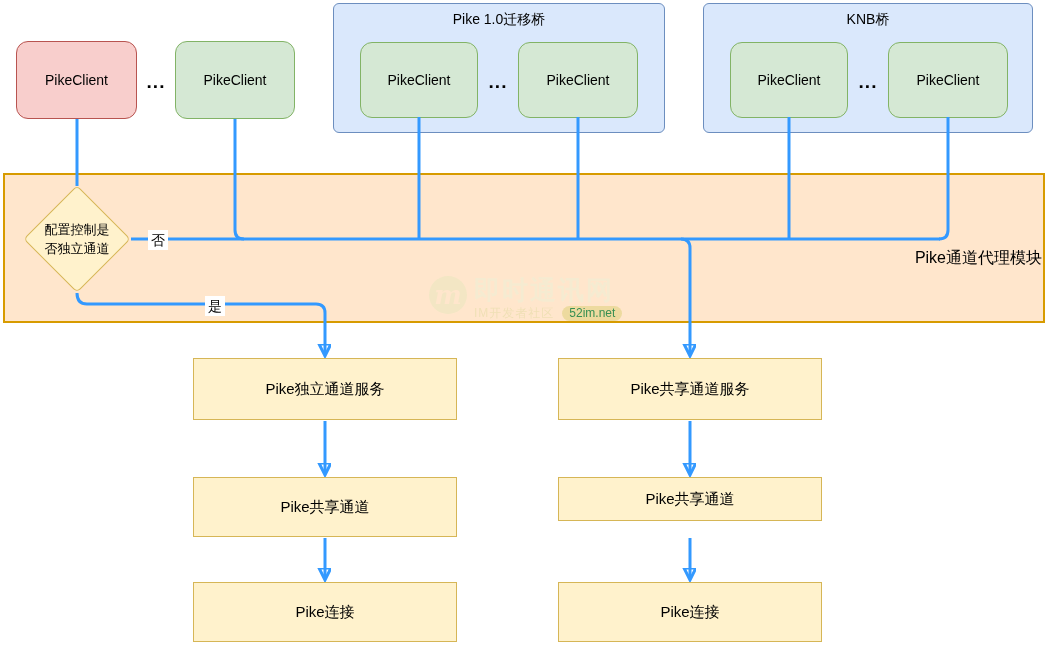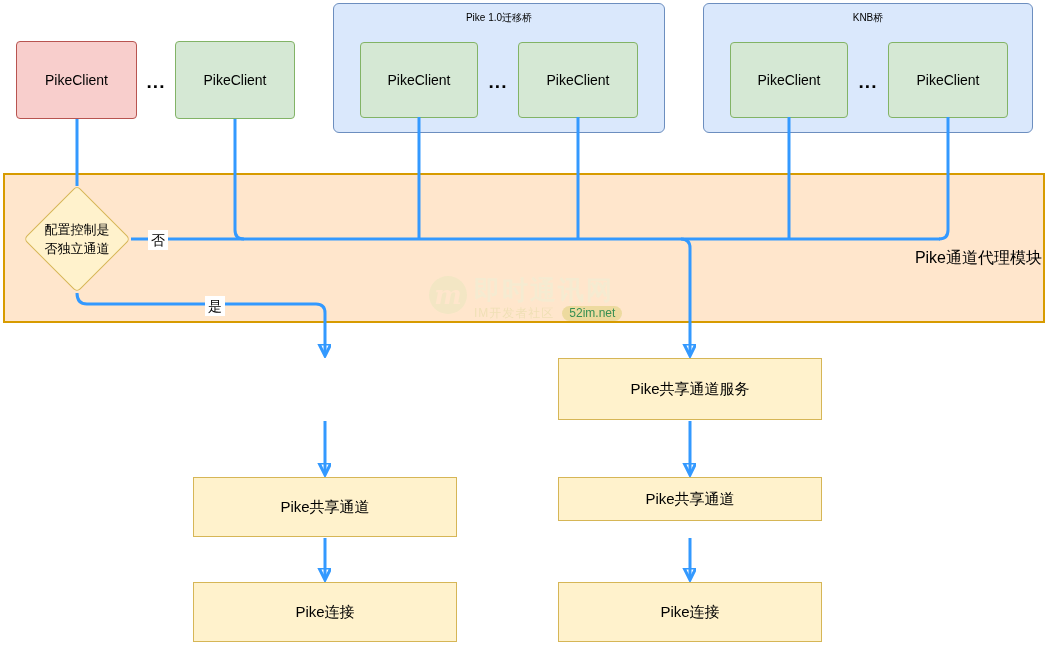--- a/index.html
+++ b/index.html
@@ -1,27 +1,27 @@
 <!DOCTYPE html>
 <html><head>
 <meta charset="utf-8">
 <style>
   html,body{margin:0;padding:0;background:#ffffff;}
   body{font-family:"Liberation Sans","DejaVu Sans",sans-serif;color:#000;}
   .canvas{position:relative;width:1048px;height:645px;background:#fff;overflow:hidden;}
 
   
-  .client{position:absolute;border-radius:4px;display:flex;align-items:center;justify-content:center;
+  .client{position:absolute;border-radius:12px;display:flex;align-items:center;justify-content:center;
           font-size:14px;border:1.5px solid;box-sizing:border-box;}
   .client.red{background:#f8cecc;border-color:#b85450;}
   .client.green{background:#d5e8d4;border-color:#82b366;}
 
   
   .group{position:absolute;background:#dae8fc;border:1.5px solid #6c8ebf;border-radius:6px;box-sizing:border-box;}
-  .group-title{text-align:center;padding-top:7px;font-size:10px;}
+  .group-title{text-align:center;padding-top:7px;font-size:14px;}
 
   .dots{position:absolute;font-weight:700;font-size:19px;letter-spacing:1px;line-height:24px;}
 
   
   .band{position:absolute;left:3px;top:173px;width:1042px;height:150px;background:#ffe6cc;
         border:2px solid #d79b00;box-sizing:border-box;}
   .band-title{position:absolute;left:0;top:248px;width:1042px;text-align:right;font-size:16px;}
 
   
   .diamond-shape{position:absolute;left:39px;top:201px;width:76px;height:76px;background:#fff2cc;
@@ -124,20 +124,23 @@
     <path d="M77,293 Q77,304 87,304 L316,304 Q325,304 325,313 L325,355" marker-end="url(#arrow)"></path>
     <path d="M325,421 L325,474" marker-end="url(#arrow)"></path>
     <path d="M325,538 L325,579" marker-end="url(#arrow)"></path>
     <path d="M690,421 L690,474" marker-end="url(#arrow)"></path>
     <path d="M690,538 L690,579" marker-end="url(#arrow)"></path>
   </svg>
 
   <div class="edge-label" style="left:148px;top:230px;">否</div>
   <div class="edge-label" style="left:205px;top:296px;">是</div>
 
+  <div class="pbox" style="left:193px;top:358px;height:62px;">
+    <span>Pike独立通道服务</span>
+  </div>
   <div class="pbox" style="left:193px;top:477px;height:60px;">
     <span>Pike共享通道</span>
   </div>
   <div class="pbox" style="left:193px;top:582px;height:60px;">
     <span>Pike连接</span>
   </div>
 
   <div class="pbox" style="left:558px;top:358px;height:62px;">
     <span>Pike共享通道服务</span>
   </div>

